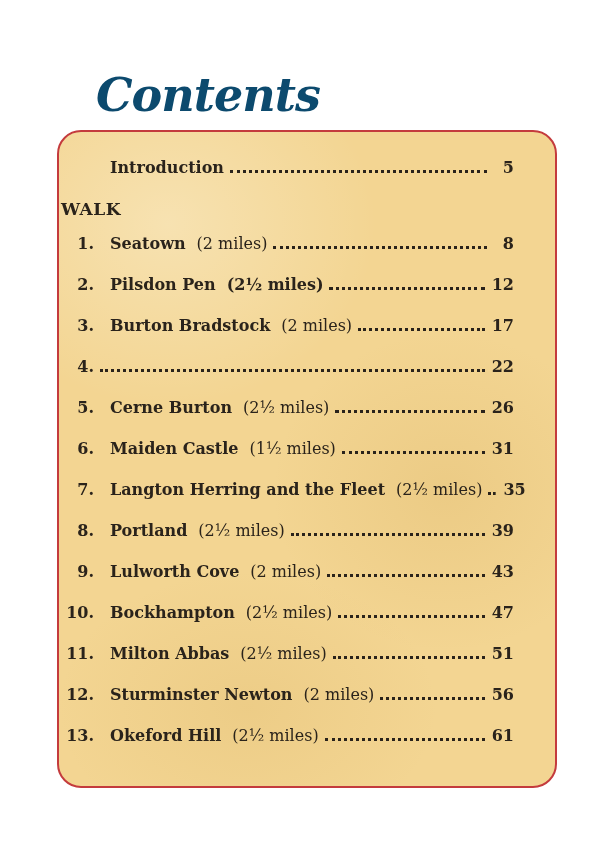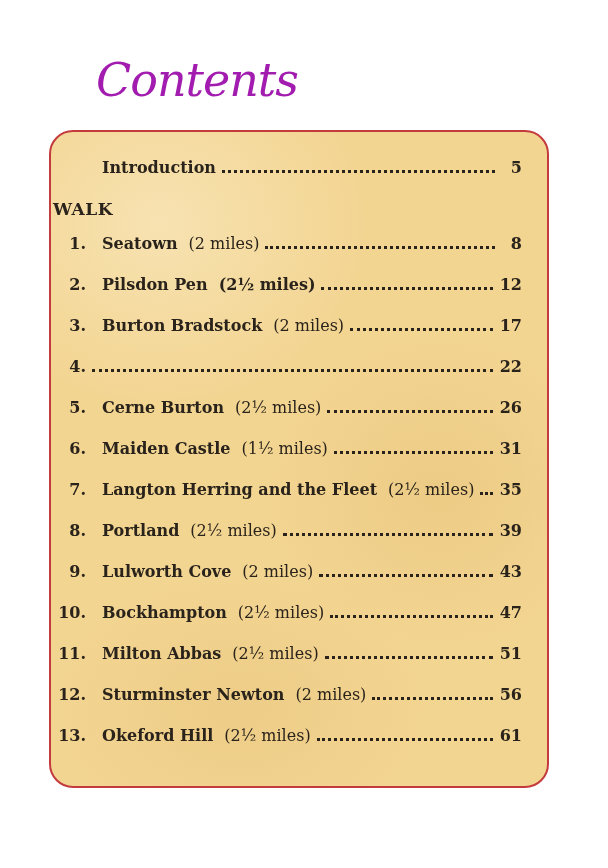--- a/index.html
+++ b/index.html
@@ -14,42 +14,42 @@
     width: 608px;
     height: 868px;
     background: #ffffff;
     font-family: "DejaVu Serif", "Liberation Serif", serif;
     color: var(--ink);
     overflow: hidden;
   }
   .page-title {
     position: absolute;
     left: 96px;
-    top: 57px;
+    top: 72px;
     font-size: 46px;
     line-height: 1;
-    font-weight: normal;
+    font-weight: bold;
     font-style: italic;
     letter-spacing: -1px;
-    color: #a21caf;
+    color: #0c4a6e;
   }
   .toc-panel {
     position: absolute;
-    left: 49px;
+    left: 57px;
     top: 130px;
     width: 500px;
     height: 658px;
     border: 2px solid var(--panel-border);
     border-radius: 24px;
     background:
       radial-gradient(ellipse 60% 40% at 22% 14%, rgba(255,250,235,0.35), rgba(255,250,235,0) 70%),
       radial-gradient(ellipse 50% 35% at 78% 55%, rgba(191,142,52,0.14), rgba(191,142,52,0) 70%),
       radial-gradient(ellipse 55% 30% at 38% 88%, rgba(191,142,52,0.12), rgba(191,142,52,0) 70%),
       var(--panel-bg);
-    padding: 26px 25px 0 2px;
+    padding: 26px 41px 0 2px;
   }
   .row {
     display: flex;
     align-items: baseline;
     font-size: 16px;
     line-height: 20px;
     white-space: nowrap;
   }
   .intro-row { margin-left: 49px; }
   .bold { font-weight: bold; }

